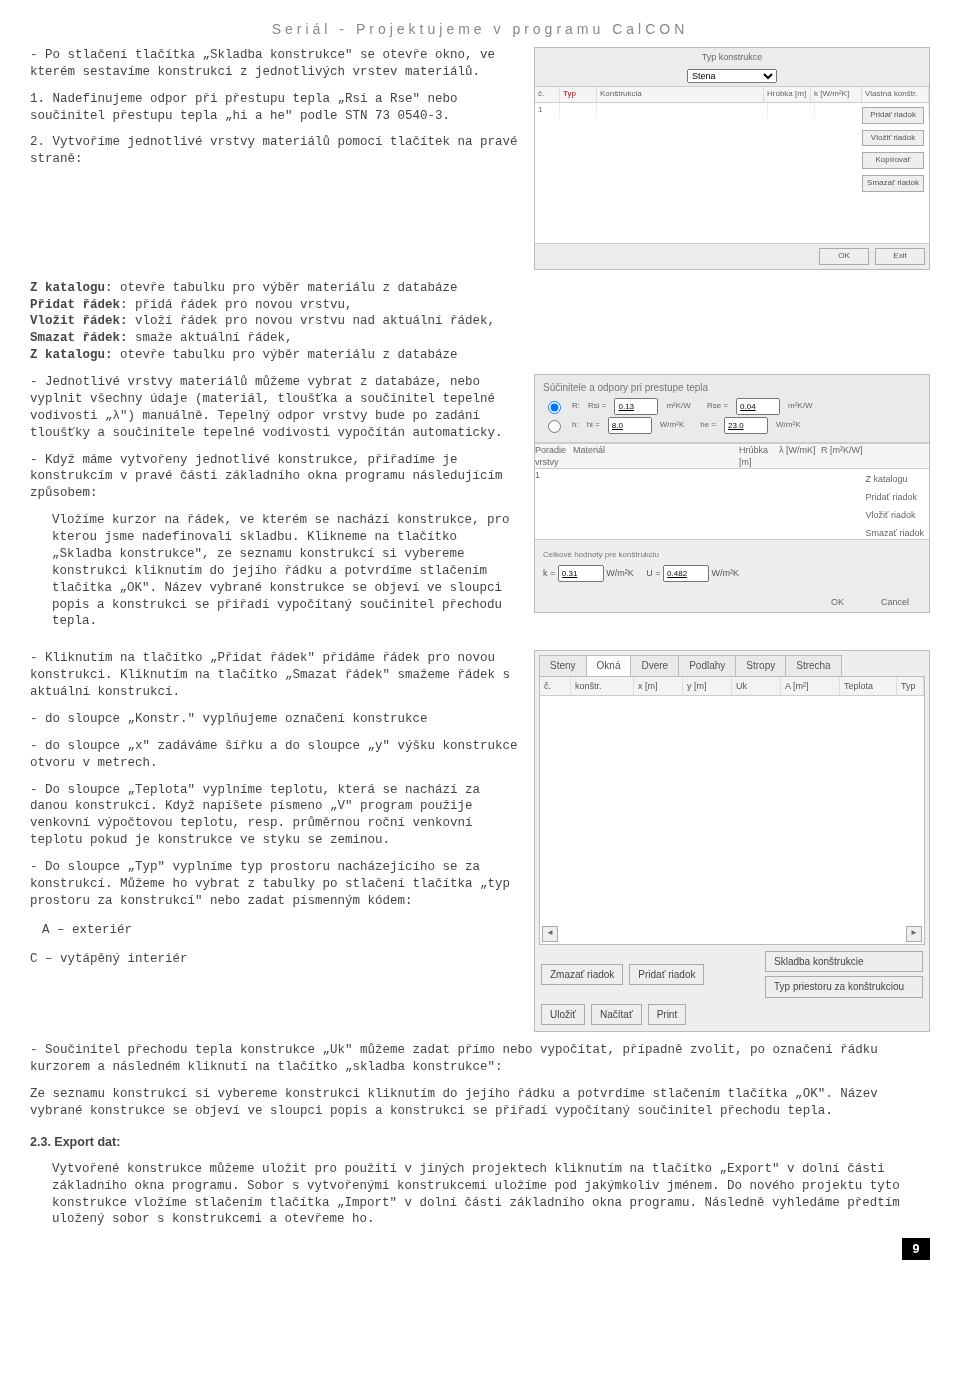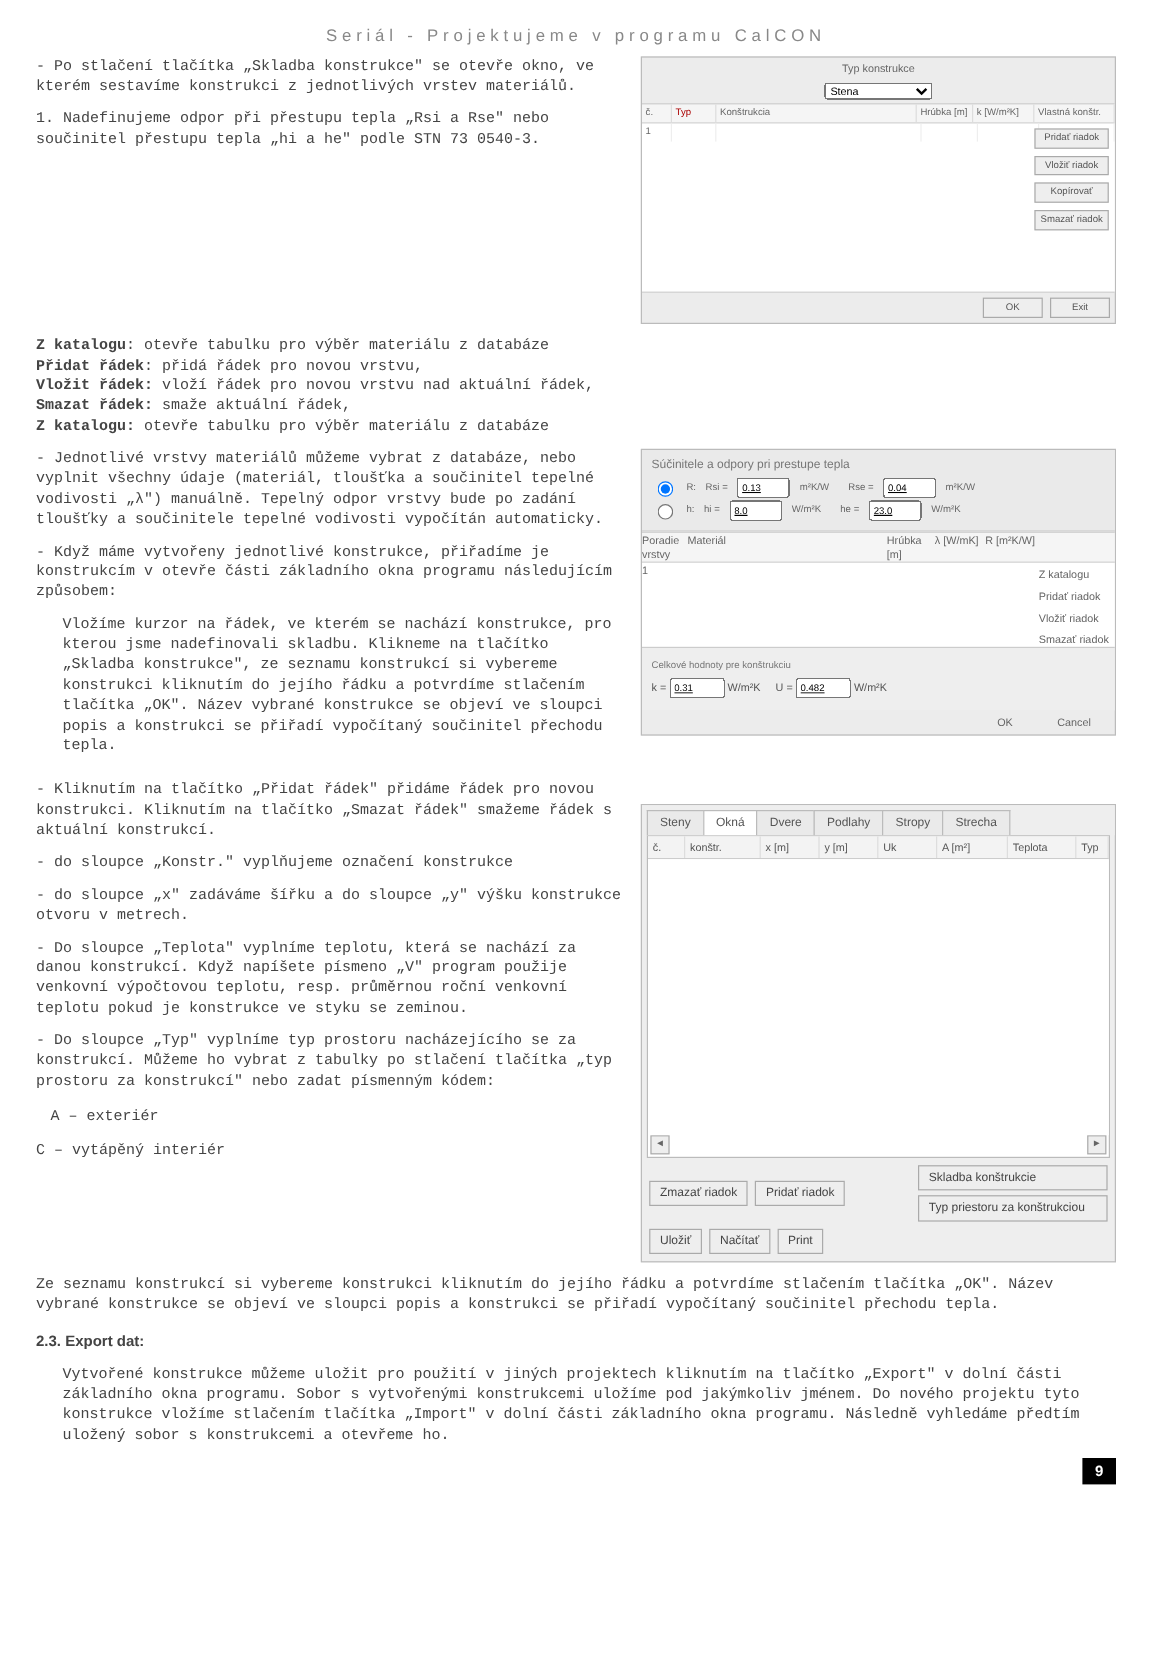--- a/index.html
+++ b/index.html
@@ -53,21 +53,21 @@
   .win2 { border:1px solid #bbb; background:#ececec; font-size:9px; color:#666; }
   .win2 .box { padding:6px 8px; border-bottom:1px solid #ccc; background:#eaeaea; }
   .win2 .radio-row { display:flex; gap:8px; align-items:center; font-size:8px; margin:2px 0; }
   .win2 input[type=text]{ width:36px; font-size:8px; height:11px;text-decoration:underline; }
   .win2 .gridhead2 { display:flex; background:#f5f5f5; border-top:1px solid #ccc; border-bottom:1px solid #ccc; }
   .win2 .gb2 { background:#fff; height:70px; border-bottom:1px solid #ccc; position:relative; }
   .win2 .btncol2 { position:absolute; right:1px; top:0; display:flex; flex-direction:column; gap:6px; padding:4px; }
   .win2 .totals { padding:10px 8px; font-size:9px; color:#555; background:#eee; }
   .win2 .foot2 { display:flex; justify-content:flex-end; gap:6px; padding:4px; }
 
-  .win3 { border:1px solid #bbb; background:#eee; font-size:9px; color:#666;margin-top:20px; }
+  .win3 { border:1px solid #bbb; background:#eee; font-size:9px; color:#666; }
   .win3 .tabs { display:flex; gap:0; background:#eee; padding:4px 4px 0 4px; }
   .win3 .tab { border:1px solid #bbb; border-bottom:none; padding:3px 10px; font-size:10px; background:#eaeaea; color:#555; margin-right:-1px; }
   .win3 .tab.active { background:#fff; font-weight:normal; }
   .win3 .gridwrap { background:#fff; border:1px solid #bbb; margin:0 4px; }
   .win3 .gridhead3 { display:flex; background:#f3f3f3; border-bottom:1px solid #ccc; }
   .win3 .gh3 { border-right:1px solid #ddd; padding:3px 4px; font-size:9px; color:#555; }
   .win3 .gb3 { height:230px; background:#fff; position:relative; }
   .win3 .scroll { display:flex; justify-content:space-between; padding:0 2px 2px 2px; }
   .win3 .sar { width:14px; height:14px; border:1px solid #aaa; background:#eee; font-size:8px; text-align:center; line-height:12px; }
   .win3 .btnrow { display:flex; gap:6px; padding:6px; align-items:center; }
@@ -88,20 +88,21 @@
 <body>
 
 <div class="page">
 
   <div class="series-title">Seriál - Projektujeme v programu CalCON</div>
 
   <div class="two-col">
     <div class="col-left">
       <p>- Po stlačení tlačítka „Skladba konstrukce" se otevře okno, ve kterém sestavíme konstrukci z jednotlivých vrstev materiálů.</p>
       <p>1. Nadefinujeme odpor při přestupu tepla „Rsi a Rse" nebo součinitel přestupu tepla „hi a he" podle STN 73 0540-3.</p>
+      <p>2. Vytvoříme jednotlivé vrstvy materiálů pomocí tlačítek na pravé straně:</p>
     </div>
     <div class="col-right">
 
       <div class="win">
         <div class="topbar">
           <span>Typ konstrukce</span>
           <select><option>Stena</option></select>
         </div>
         <div style="position:relative;">
           <div class="gridhead">
@@ -141,21 +142,21 @@
     <span class="b">Z katalogu</span><span>: otevře tabulku pro výběr materiálu z databáze</span><br>
     <span class="b">Přidat řádek</span><span>: přidá řádek pro novou vrstvu,</span><br>
     <span class="b">Vložit řádek:</span><span> vloží řádek pro novou vrstvu            nad aktuální řádek,</span><br>
     <span class="b">Smazat řádek:</span><span> smaže aktuální řádek,</span><br>
     <span class="b">Z katalogu:</span><span> otevře tabulku pro výběr materiálu z databáze</span>
   </p>
 
   <div class="two-col">
     <div class="col-left">
       <p>- Jednotlivé vrstvy materiálů můžeme vybrat z databáze, nebo vyplnit všechny údaje (materiál, tloušťka a součinitel tepelné vodivosti „λ") manuálně. Tepelný odpor vrstvy bude po zadání tloušťky a součinitele tepelné vodivosti vypočítán automaticky.</p>
-      <p>- Když máme vytvořeny jednotlivé konstrukce, přiřadíme je konstrukcím v otevře části základního okna programu následujícím způsobem:</p>
+      <p>- Když máme vytvořeny jednotlivé konstrukce, přiřadíme je konstrukcím v pravé části základního okna programu následujícím způsobem:</p>
       <p class="indent">Vložíme kurzor na řádek, ve kterém se nachází konstrukce, pro kterou  jsme nadefinovali skladbu. Klikneme na tlačítko „Skladba konstrukce", ze seznamu konstrukcí si vybereme konstrukci kliknutím do jejího řádku a potvrdíme stlačením tlačítka „OK". Název vybrané konstrukce se objeví ve sloupci popis a konstrukci se přiřadí vypočítaný součinitel přechodu tepla.</p>
     </div>
     <div class="col-right">
 
       <div class="win2">
         <div class="box">
           <div style="font-size:10px;color:#777;margin-bottom:3px">Súčinitele a odpory pri prestupe tepla</div>
           <div class="radio-row">
             <input type="radio" checked="" style="">
             <span>R:</span>
@@ -269,20 +270,21 @@
         </div>
         <div class="btnrow" style="padding-top:0">
           <div class="btn3">Uložiť</div>
           <div class="btn3">Načítať</div>
           <div class="btn3">Print</div>
         </div>
       </div>
     </div>
   </div>
 
+  <p>-     Součinitel přechodu tepla konstrukce „Uk" můžeme zadat přímo nebo vypočítat, případně zvolit, po označení řádku kurzorem a následném kliknutí na tlačítko „skladba konstrukce":</p>
   <p>Ze seznamu konstrukcí si vybereme konstrukci kliknutím do jejího řádku a potvrdíme stlačením tlačítka „OK". Název vybrané konstrukce se objeví ve sloupci popis a konstrukci se přiřadí vypočítaný součinitel přechodu tepla.</p>
 
   <div class="sect-h">2.3.      Export dat:</div>
 
   <p class="indent">Vytvořené konstrukce můžeme uložit pro použití v jiných projektech kliknutím na tlačítko „Export" v dolní části základního okna programu. Sobor s vytvořenými konstrukcemi uložíme pod jakýmkoliv jménem. Do nového projektu tyto konstrukce vložíme stlačením tlačítka „Import" v dolní části základního okna programu. Následně vyhledáme předtím uložený sobor s konstrukcemi a otevřeme ho.</p>
 
   <div class="foot-right">
     <div class="page-num">9</div>
   </div>
 

